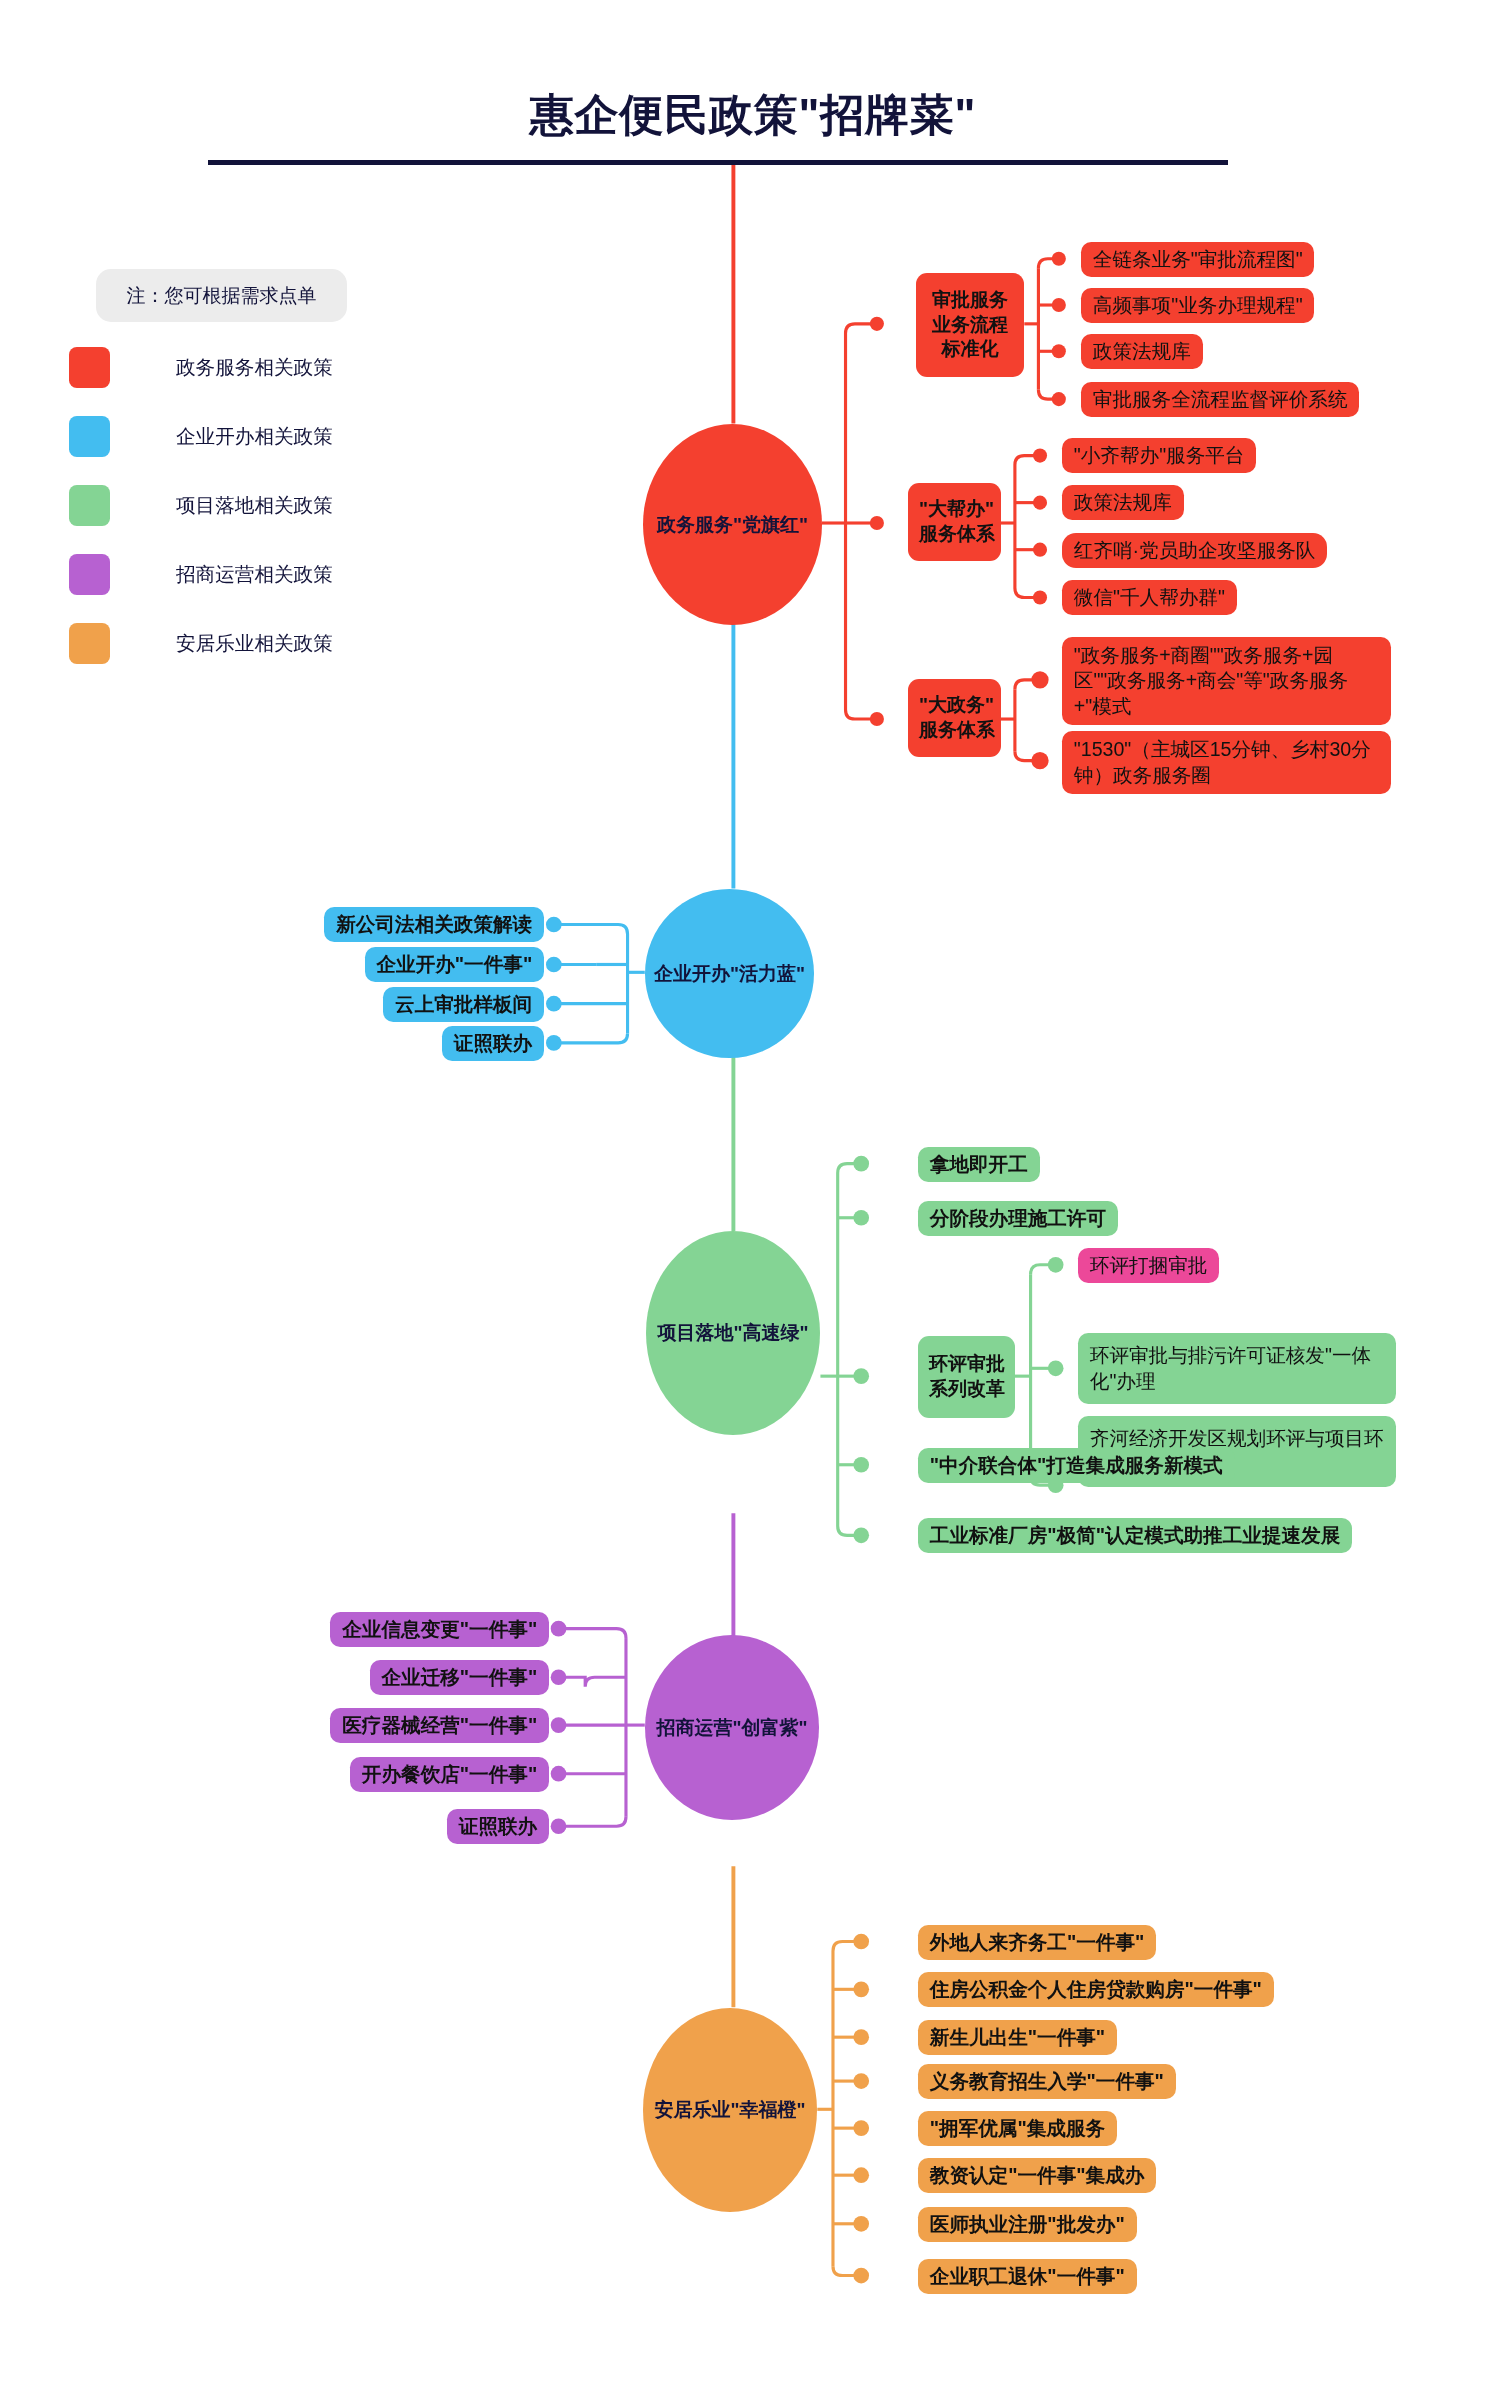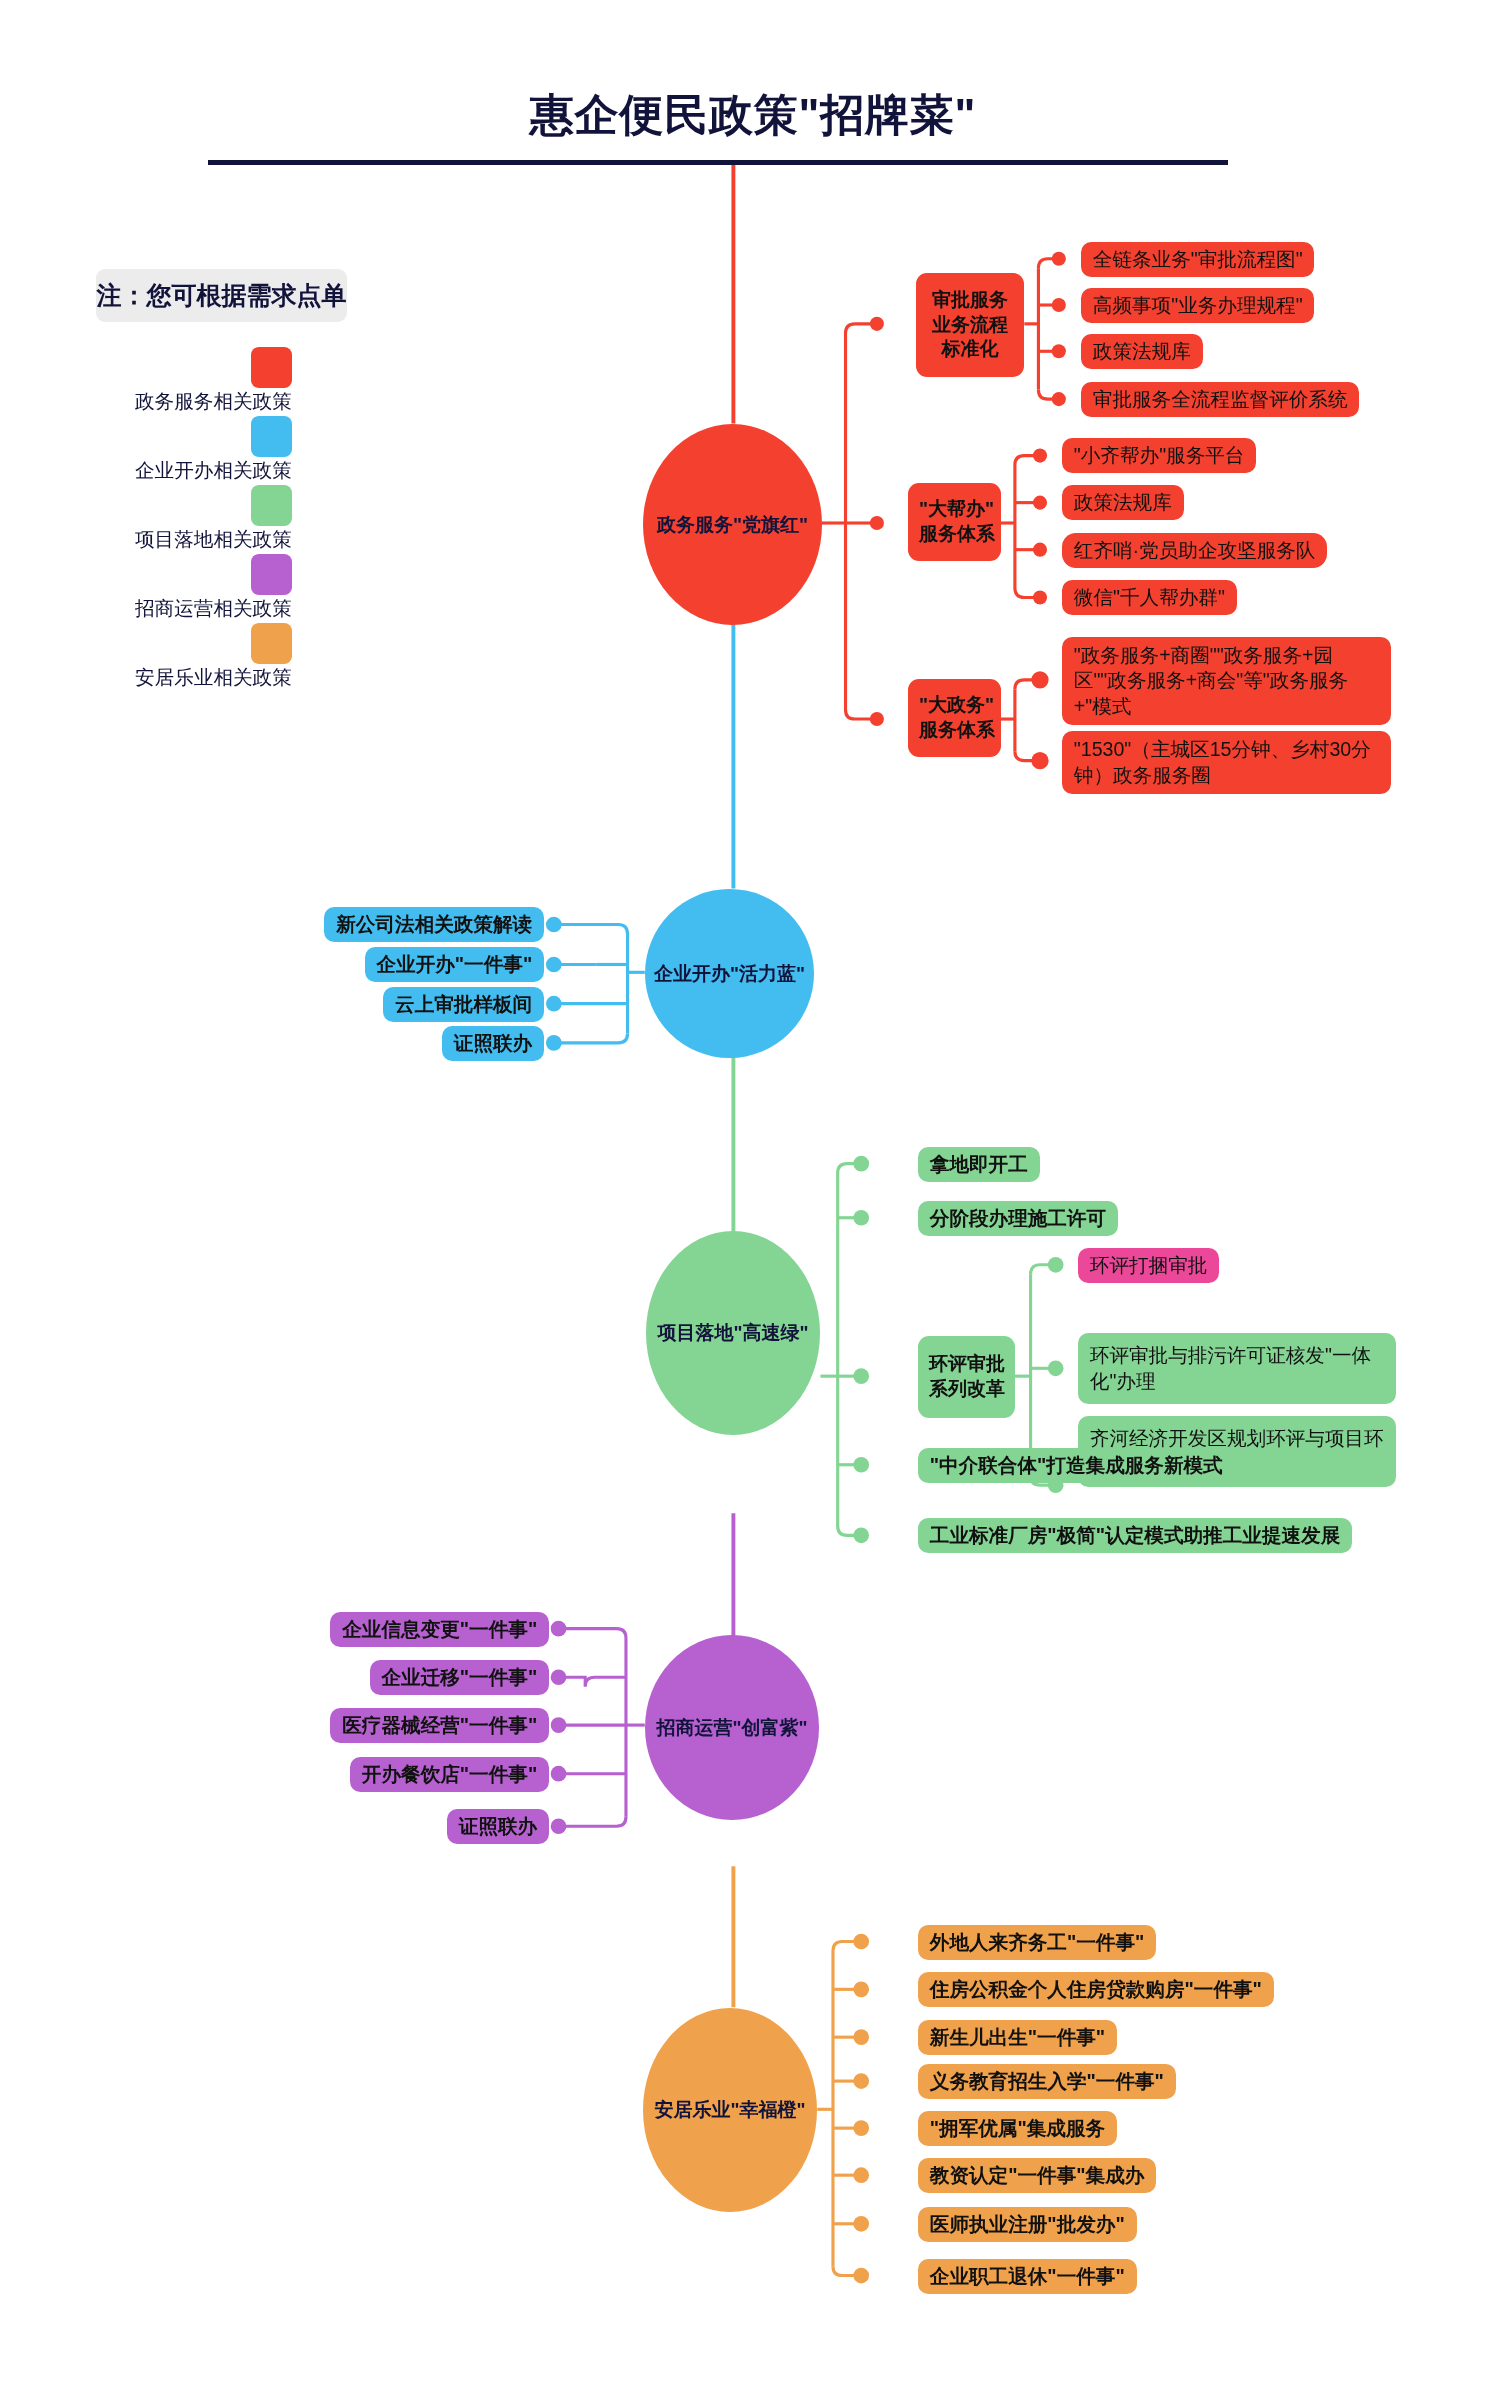--- a/index.html
+++ b/index.html
@@ -17,25 +17,25 @@
     white-space:nowrap;
   }
   .title-rule{
     position:absolute;left:208px;top:160px;width:1020px;height:4.7px;
     background:#12133a;
   }
 
   
   .note-pill{
     position:absolute;left:96px;top:269px;width:251px;height:53px;
-    background:#ececec;border-radius:9px;
+    background:#ececec;border-radius:15px;
     display:flex;align-items:center;justify-content:center;
-    font-size:25px;color:#12133a;white-space:nowrap;font-weight:bold;
-  }
-  .legend-row{position:absolute;display:flex;align-items:flex-end;flex-direction:column;}
+    font-size:19px;color:#12133a;white-space:nowrap;
+  }
+  .legend-row{position:absolute;display:flex;align-items:center;}
   .legend-swatch{width:41px;height:41px;border-radius:7.8px;flex:0 0 auto;}
   .legend-label{
     margin-left:66px;font-size:19.6px;color:#12133a;white-space:nowrap;
   }
 
   
   .hub{
     position:absolute;border-radius:50%;
     display:flex;flex-direction:row;align-items:center;justify-content:center;
     color:#12133a;font-weight:bold;font-size:19px;line-height:1.32;

